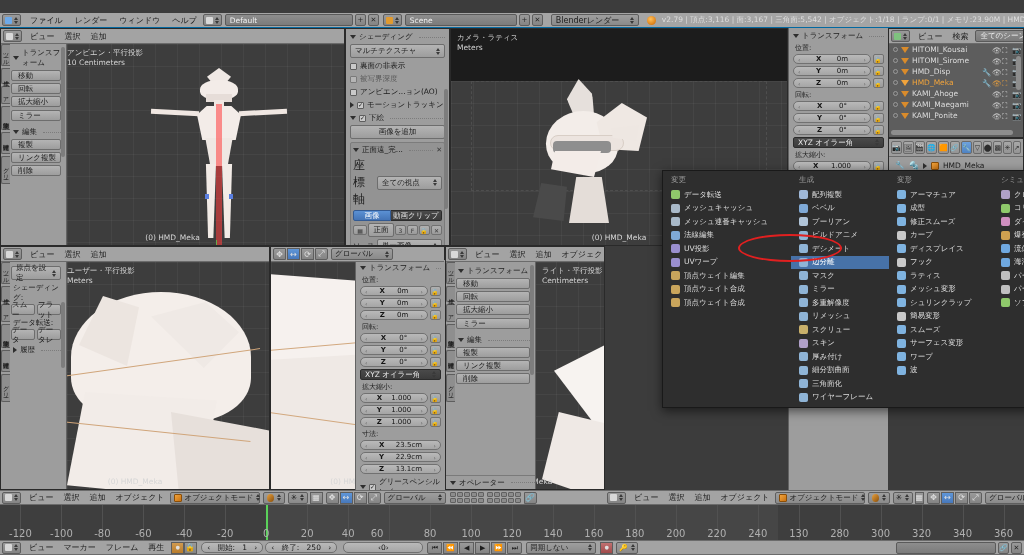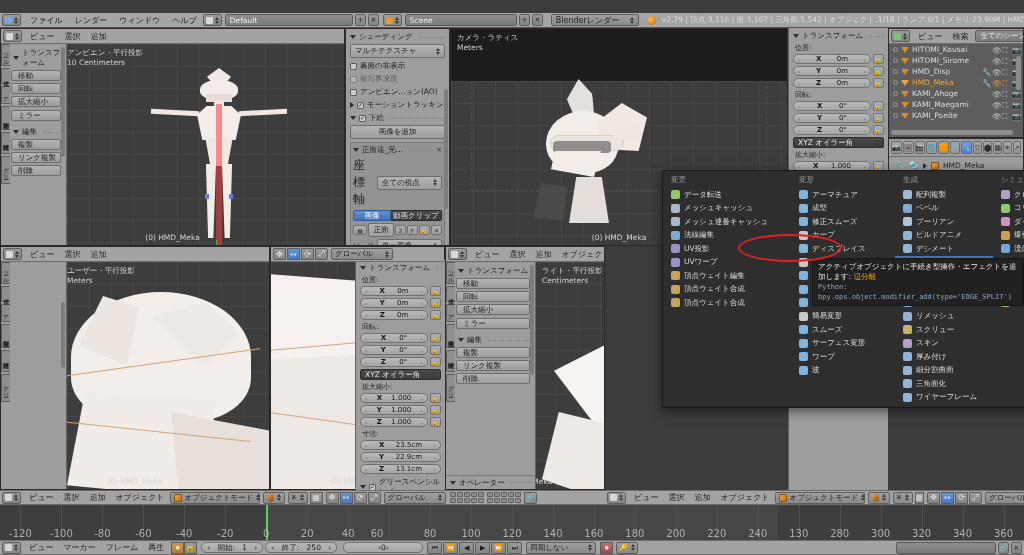--- a/index.html
+++ b/index.html
@@ -752,20 +752,44 @@
 
     <div class="tshelf" style="left:0;top:15px;bottom:0;width:66px">
       <div class="tabs">
         <div class="tab" style="height:22px">ツール</div>
         <div class="tab" style="height:16px">作成</div>
         <div class="tab" style="height:18px">アニメ</div>
         <div class="tab" style="height:24px">物理演算</div>
         <div class="tab" style="height:22px">関連付け</div>
         <div class="tab" style="height:28px">グリースペンシル</div>
       </div>
+      <div class="tpanel">
+        <div class="greysel" style="margin:2px 0">
+          <span>原点を設定</span>
+          <span class="arrows">
+              <i class="up"></i>
+              <i class="dn"></i>
+            </span>
+        </div>
+        <div class="tlabel">シェーディング:</div>
+        <div class="trow">
+          <div class="tbtn">スムー</div>
+          <div class="tbtn">フラット</div>
+        </div>
+        <div class="tlabel">データ転送:</div>
+        <div class="trow">
+          <div class="tbtn">データ</div>
+          <div class="tbtn">データレ</div>
+        </div>
+        <div class="ptitle" style="margin-top:3px">
+          <span class="tri r"></span>
+          <span>履歴</span>
+          <span class="dots"></span>
+        </div>
+      </div>
       <div class="scrollv" style="height:66px;top:40px"></div>
     </div>
   </div>
 
   <div class="area" style="left:270px;top:246px;width:175px;height:244px">
     <div class="hdr" style="top:0">
       <div class="togglegrp" style="margin-left:0">
         <div class="tg">✥</div>
         <div class="tg on">↔</div>
         <div class="tg">⟳</div>
@@ -1330,79 +1354,20 @@
         </div>
         <div class="mitem">
           <span class="mico" style="background: rgb(201, 165, 92);"></span>
           <span>頂点ウェイト合成</span>
         </div>
         <div class="mitem">
           <span class="mico" style="background: rgb(201, 165, 92);"></span>
           <span>頂点ウェイト合成</span>
         </div>
       </div>
-    <div class="mcol" id="mcol2" style="width: 104px;">
-        <div class="mtitle">変形</div>
-        <div class="mitem">
-          <span class="mico" style="background: rgb(127, 179, 224);"></span>
-          <span>アーマチュア</span>
-        </div>
-        <div class="mitem">
-          <span class="mico" style="background: rgb(127, 179, 224);"></span>
-          <span>成型</span>
-        </div>
-        <div class="mitem">
-          <span class="mico" style="background: rgb(127, 179, 224);"></span>
-          <span>修正スムーズ</span>
-        </div>
-        <div class="mitem">
-          <span class="mico" style="background: rgb(201, 201, 201);"></span>
-          <span>カーブ</span>
-        </div>
-        <div class="mitem">
-          <span class="mico" style="background: rgb(127, 179, 224);"></span>
-          <span>ディスプレイス</span>
-        </div>
-        <div class="mitem">
-          <span class="mico" style="background: rgb(201, 201, 201);"></span>
-          <span>フック</span>
-        </div>
-        <div class="mitem">
-          <span class="mico" style="background: rgb(127, 179, 224);"></span>
-          <span>ラティス</span>
-        </div>
-        <div class="mitem">
-          <span class="mico" style="background: rgb(127, 179, 224);"></span>
-          <span>メッシュ変形</span>
-        </div>
-        <div class="mitem">
-          <span class="mico" style="background: rgb(127, 179, 224);"></span>
-          <span>シュリンクラップ</span>
-        </div>
-        <div class="mitem">
-          <span class="mico" style="background: rgb(201, 201, 201);"></span>
-          <span>簡易変形</span>
-        </div>
-        <div class="mitem">
-          <span class="mico" style="background: rgb(127, 179, 224);"></span>
-          <span>スムーズ</span>
-        </div>
-        <div class="mitem">
-          <span class="mico" style="background: rgb(127, 179, 224);"></span>
-          <span>サーフェス変形</span>
-        </div>
-        <div class="mitem">
-          <span class="mico" style="background: rgb(127, 179, 224);"></span>
-          <span>ワープ</span>
-        </div>
-        <div class="mitem">
-          <span class="mico" style="background: rgb(127, 179, 224);"></span>
-          <span>波</span>
-        </div>
-      </div>
     <div class="mcol" id="mcol1" style="width: 98px;">
         <div class="mtitle">生成</div>
         <div class="mitem">
           <span class="mico" style="background: rgb(159, 184, 216);"></span>
           <span>配列複製</span>
         </div>
         <div class="mitem">
           <span class="mico" style="background: rgb(127, 169, 214);"></span>
           <span>ベベル</span>
         </div>
@@ -1456,20 +1421,79 @@
         </div>
         <div class="mitem">
           <span class="mico" style="background: rgb(143, 180, 214);"></span>
           <span>三角面化</span>
         </div>
         <div class="mitem">
           <span class="mico" style="background: rgb(143, 180, 214);"></span>
           <span>ワイヤーフレーム</span>
         </div>
       </div>
+    <div class="mcol" id="mcol2" style="width: 104px;">
+        <div class="mtitle">変形</div>
+        <div class="mitem">
+          <span class="mico" style="background: rgb(127, 179, 224);"></span>
+          <span>アーマチュア</span>
+        </div>
+        <div class="mitem">
+          <span class="mico" style="background: rgb(127, 179, 224);"></span>
+          <span>成型</span>
+        </div>
+        <div class="mitem">
+          <span class="mico" style="background: rgb(127, 179, 224);"></span>
+          <span>修正スムーズ</span>
+        </div>
+        <div class="mitem">
+          <span class="mico" style="background: rgb(201, 201, 201);"></span>
+          <span>カーブ</span>
+        </div>
+        <div class="mitem">
+          <span class="mico" style="background: rgb(127, 179, 224);"></span>
+          <span>ディスプレイス</span>
+        </div>
+        <div class="mitem">
+          <span class="mico" style="background: rgb(201, 201, 201);"></span>
+          <span>フック</span>
+        </div>
+        <div class="mitem">
+          <span class="mico" style="background: rgb(127, 179, 224);"></span>
+          <span>ラティス</span>
+        </div>
+        <div class="mitem">
+          <span class="mico" style="background: rgb(127, 179, 224);"></span>
+          <span>メッシュ変形</span>
+        </div>
+        <div class="mitem">
+          <span class="mico" style="background: rgb(127, 179, 224);"></span>
+          <span>シュリンクラップ</span>
+        </div>
+        <div class="mitem">
+          <span class="mico" style="background: rgb(201, 201, 201);"></span>
+          <span>簡易変形</span>
+        </div>
+        <div class="mitem">
+          <span class="mico" style="background: rgb(127, 179, 224);"></span>
+          <span>スムーズ</span>
+        </div>
+        <div class="mitem">
+          <span class="mico" style="background: rgb(127, 179, 224);"></span>
+          <span>サーフェス変形</span>
+        </div>
+        <div class="mitem">
+          <span class="mico" style="background: rgb(127, 179, 224);"></span>
+          <span>ワープ</span>
+        </div>
+        <div class="mitem">
+          <span class="mico" style="background: rgb(127, 179, 224);"></span>
+          <span>波</span>
+        </div>
+      </div>
     <div class="mcol" id="mcol3" style="width: 100px;">
         <div class="mtitle">シミュレート</div>
         <div class="mitem">
           <span class="mico" style="background: rgb(176, 160, 200);"></span>
           <span>クロス</span>
         </div>
         <div class="mitem">
           <span class="mico" style="background: rgb(143, 201, 107);"></span>
           <span>コリジョン</span>
         </div>
@@ -1499,20 +1523,14 @@
         </div>
         <div class="mitem">
           <span class="mico" style="background: rgb(143, 201, 107);"></span>
           <span>ソフトボディ</span>
         </div>
       </div>
   </div>
 
   <div class="ellipse" style="left:738px;top:234px;width:104px;height:28px"></div>
 
-  <div class="tip" style="left:812px;top:258px;width:212px">
-    <div class="t1">
-      <span>アクティブオブジェクトに手続き型操作・エフェクトを追加します:</span> <b>辺分離</b>
-    </div>
-    <div class="t2">Python: bpy.ops.object.modifier_add(type='EDGE_SPLIT')</div>
-  </div>
 
 </div>
 
 </body></html>

